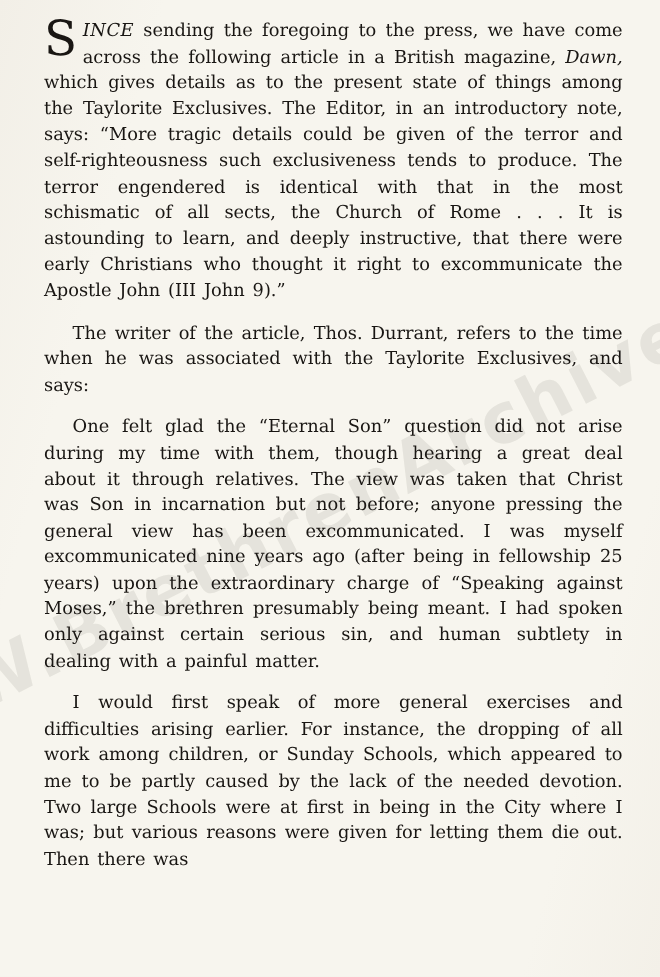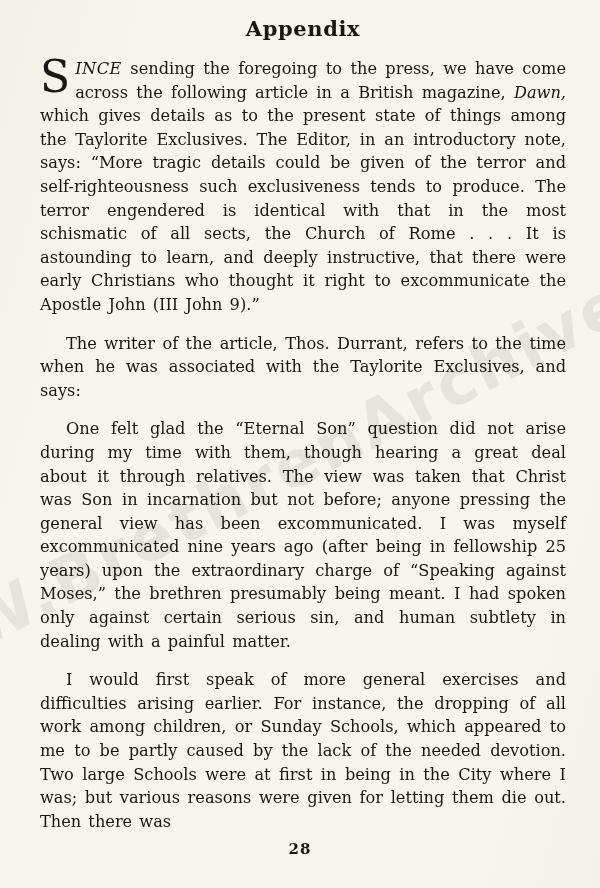--- a/index.html
+++ b/index.html
@@ -82,27 +82,25 @@
 </style>
 </head>
 <body>
 
 <div class="page">
 
   <div class="watermark">WWW.BrethrenArchive.org</div>
 
   <div class="content">
 
-    <h1 class="title">Appendix</h1>
 
     <p class="para"><span class="dropcap">S</span><span class="opening-caps">INCE</span><span> sending the foregoing to the press, we have come across the following article in a British magazine, </span><span class="italic">Dawn,</span><span> which gives details as to the present state of things among the Taylorite Exclusives.  The Editor, in an introductory note, says: “More tragic details could be given of the terror and self-righteousness such exclusiveness tends to produce.  The terror engendered is identical with that in the most schismatic of all sects, the Church of Rome . . . It is astounding to learn, and deeply instructive, that there were early Christians who thought it right to excommunicate the Apostle John (III John 9).”</span></p>
 
     <p class="para indent">The writer of the article, Thos. Durrant, refers to the time when he was associated with the Taylorite Exclusives, and says:</p>
 
     <p class="para indent">One felt glad the “Eternal Son” question did not arise during my time with them, though hearing a great deal about it through relatives.  The view was taken that Christ was Son in incarnation but not before; anyone pressing the general view has been excommunicated.  I was myself excommunicated nine years ago (after being in fellowship 25 years) upon the extraordinary charge of “Speaking against Moses,” the brethren presumably being meant.  I had spoken only against certain serious sin, and human subtlety in dealing with a painful matter.</p>
 
     <p class="para indent">I would first speak of more general exercises and difficulties arising earlier.  For instance, the dropping of all work among children, or Sunday Schools, which appeared to me to be partly caused by the lack of the needed devotion.  Two large Schools were at first in being in the City where I was; but various reasons were given for letting them die out.  Then there was</p>
 
   </div>
 
-  <div class="pagenum">28</div>
 
 </div>
 
 </body></html>

